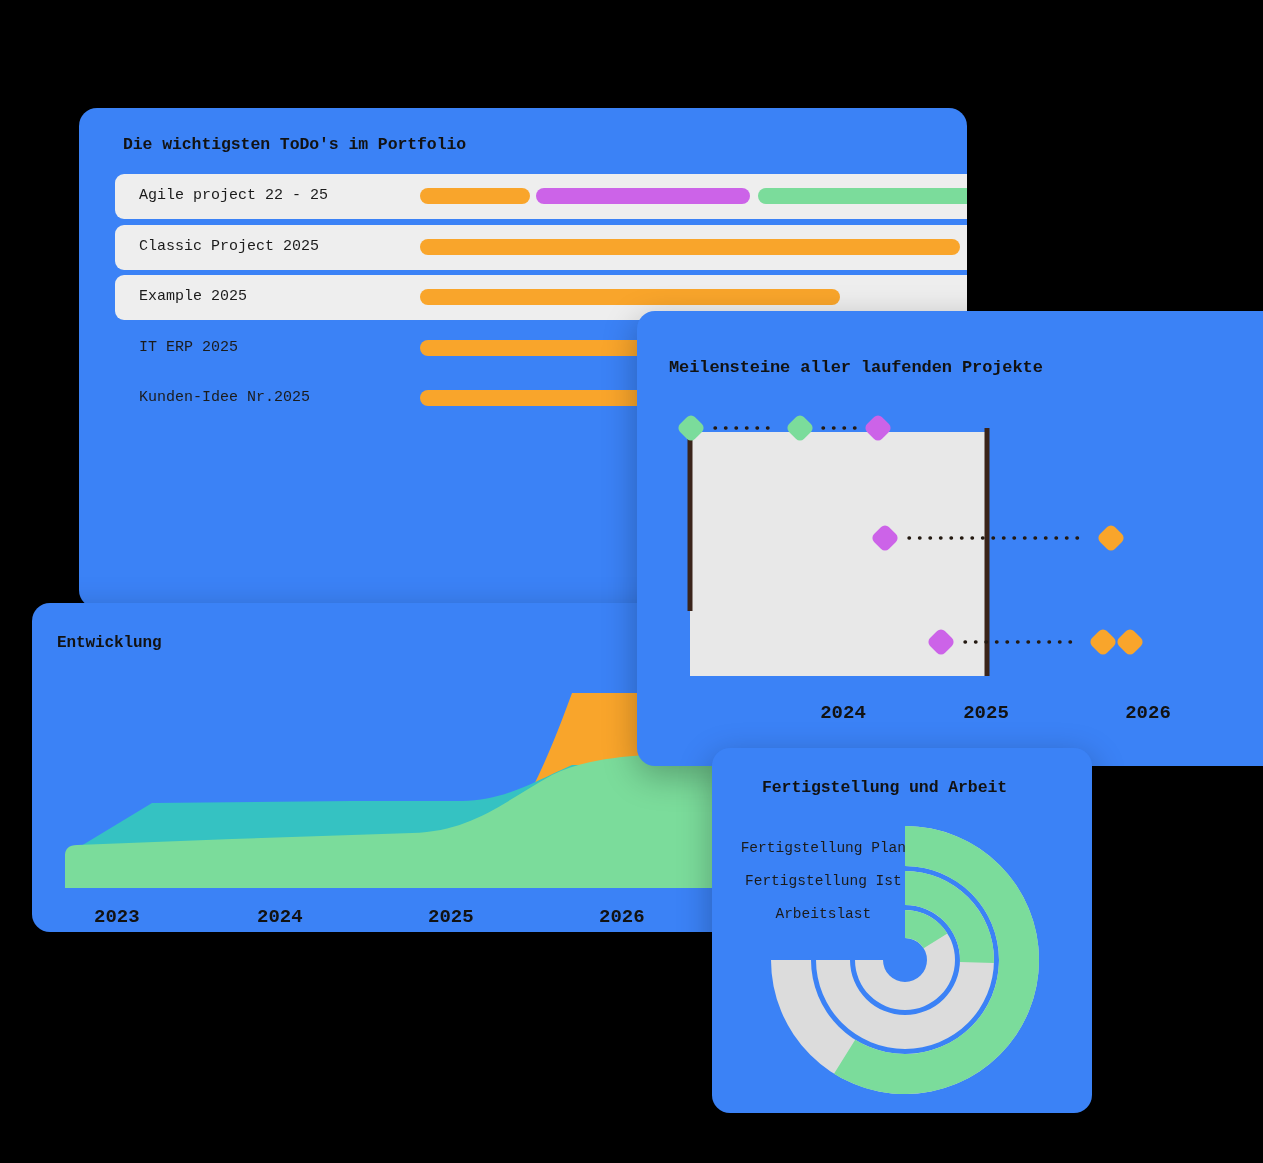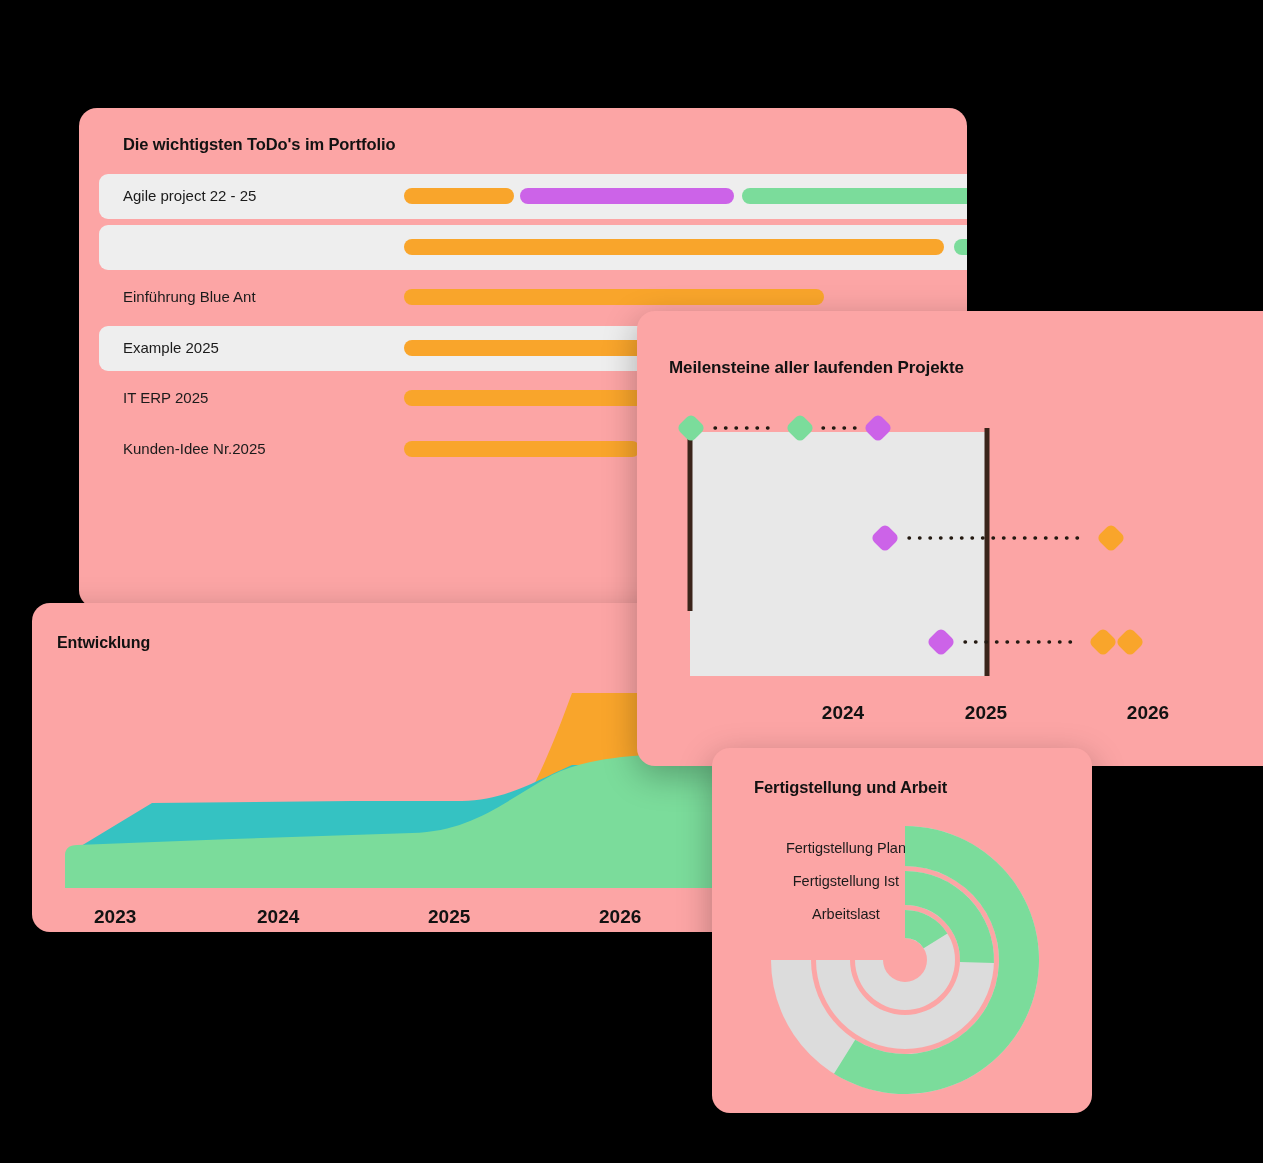--- a/index.html
+++ b/index.html
@@ -4,33 +4,34 @@
 <style>
   html,body{margin:0;padding:0;}
   body{
     width:1263px;height:1163px;background:#000;overflow:hidden;
     font-family:"Liberation Sans", sans-serif;
     -webkit-font-smoothing:antialiased;
   }
   #stage{position:relative;width:1263px;height:1163px;}
 
   .card{
-    position:absolute;background:#fca5a5;border-radius:18px;
+    position:absolute;background:#3b82f6;border-radius:18px;
     box-shadow:0 10px 34px rgba(0,0,0,.28);
     overflow:hidden;
+    font-family:Liberation Mono, monospace;
   }
   .card-title{
     position:absolute;font-weight:700;color:#121212;letter-spacing:-.1px;
   }
 
   
   #card-todo{left:79px;top:108px;width:888px;height:500px;}
   #card-todo .card-title{left:44px;top:27px;font-size:16.5px;}
   .todo-rows{position:absolute;left:20px;top:63px;width:868px;}
-  .todo-row{position:relative;height:50.5px;}
+  .todo-row{position:relative;height:50.5px;margin-left:16px;}
   .todo-row .stripe{
     position:absolute;left:0;top:3px;right:-20px;height:45px;
     background:#eeeeee;border-radius:9px 0 0 9px;
   }
   .todo-row.alt .stripe{background:transparent;}
   .todo-label{
     position:absolute;left:24px;top:0;height:50.5px;line-height:50.5px;
     font-size:15px;color:#1b1b1b;white-space:nowrap;
   }
   .seg{position:absolute;height:16px;top:17px;border-radius:8px;}
@@ -50,21 +51,21 @@
   #card-mile{left:637px;top:311px;width:691px;height:455px;}
   #card-mile .card-title{left:32px;top:47px;font-size:17px;}
   #mile-svg{position:absolute;left:0;top:0;}
   .mile-year{
     position:absolute;font-size:19px;font-weight:700;color:#121212;
     transform:translateX(-50%);
   }
 
   
   #card-fert{left:712px;top:748px;width:380px;height:365px;}
-  #card-fert .card-title{left:42px;top:30px;font-size:16.5px;}
+  #card-fert .card-title{left:50px;top:30px;font-size:16.5px;}
   .fert-legend{position:absolute;right:186px;top:84px;text-align:center;}
   .fert-legend div{
     font-size:14.5px;color:#1b1b1b;line-height:33px;white-space:nowrap;
   }
   #fert-svg{position:absolute;left:0;top:0;}
 </style>
 </head>
 <body>
 
 <div id="stage">
@@ -74,27 +75,23 @@
     <div class="todo-rows" id="todo-rows">
         <div class="todo-row">
           <div class="stripe"></div>
           <div class="todo-label">Agile project 22 - 25</div>
           <div class="seg o" style="left: 305px; width: 110px;"></div>
           <div class="seg p" style="left: 421px; width: 214px;"></div>
           <div class="seg g" style="left: 643px; width: 265px;"></div>
         </div>
         <div class="todo-row">
           <div class="stripe"></div>
+          <div class="todo-label">Classic Project 2025</div>
           <div class="seg o" style="left: 305px; width: 540px;"></div>
           <div class="seg g" style="left: 855px; width: 53px;"></div>
-        </div>
-        <div class="todo-row alt">
-          <div class="stripe"></div>
-          <div class="todo-label">Einführung Blue Ant</div>
-          <div class="seg o" style="left: 305px; width: 420px;"></div>
         </div>
         <div class="todo-row">
           <div class="stripe"></div>
           <div class="todo-label">Example 2025</div>
           <div class="seg o" style="left: 305px; width: 420px;"></div>
         </div>
         <div class="todo-row alt">
           <div class="stripe"></div>
           <div class="todo-label">IT ERP 2025</div>
           <div class="seg o" style="left: 305px; width: 420px;"></div>

